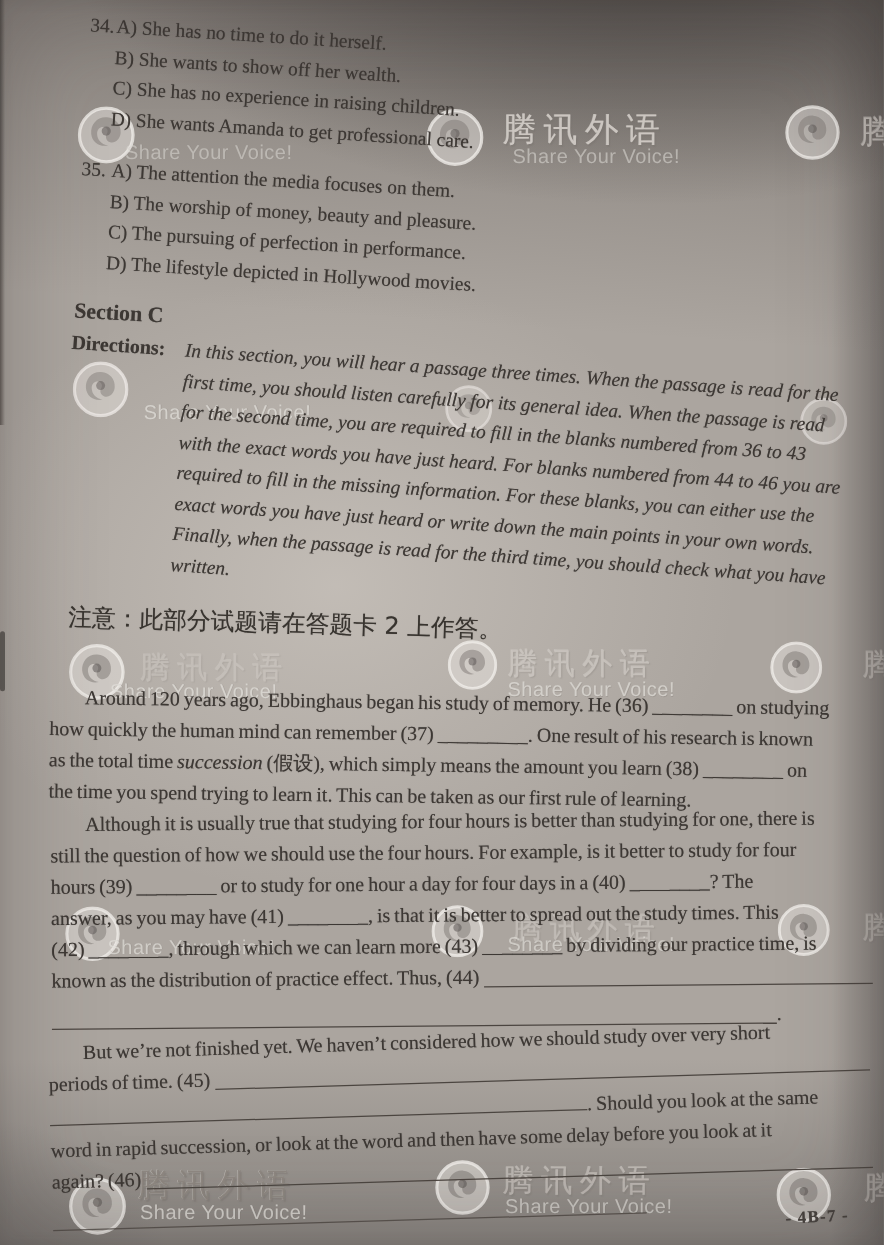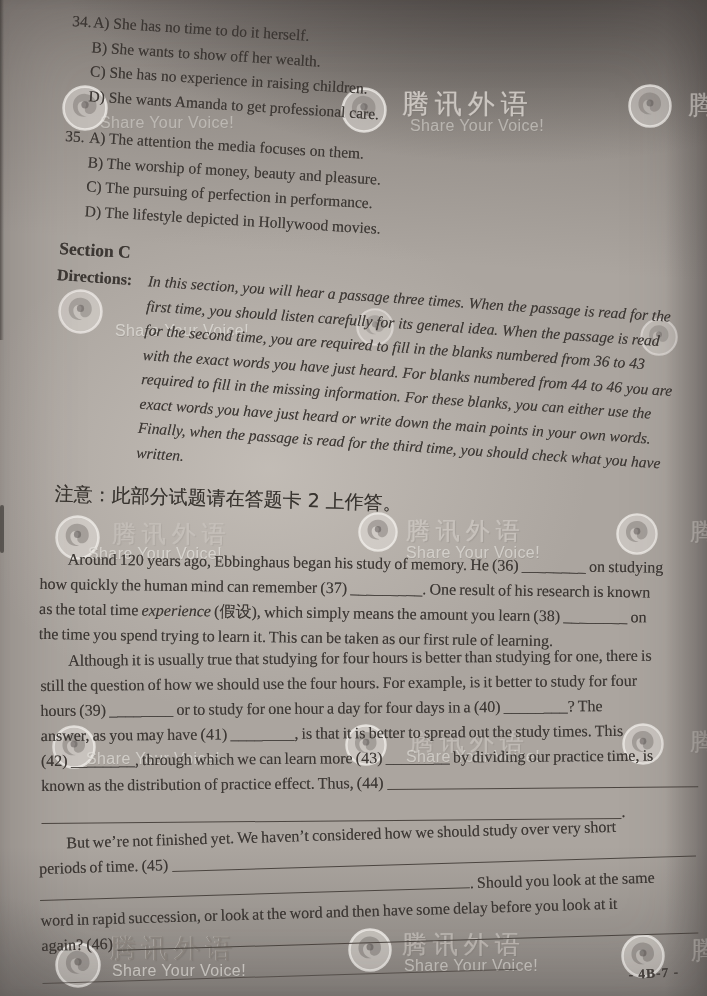--- a/index.html
+++ b/index.html
@@ -220,21 +220,21 @@
     <div class="dline">exact words you have just heard or write down the main points in your own words.</div>
     <div class="dline">Finally, when the passage is read for the third time, you should check what you have</div>
     <div class="dline">written.</div>
   </div>
 
   <div class="blk notice" style="left:55px;top:481px;transform:rotate(1.6deg);">注意：此部分试题请在答题卡 2 上作答。</div>
 
   <div class="blk para" style="left:40px;top:546px;transform:rotate(0.8deg);">
     <div class="ln ind">Around 120 years ago, Ebbinghaus began his study of memory. He (36) ________ on studying</div>
     <div class="ln">how quickly the human mind can remember (37) _________. One result of his research is known</div>
-    <div class="ln"><span>as the total time </span><span class="em">experience</span><span> (假设), which simply means the amount you learn (38) ________ on</span></div>
+    <div class="ln"><span>as the total time </span><span class="em">succession</span><span> (假设), which simply means the amount you learn (38) ________ on</span></div>
     <div class="ln">the time you spend trying to learn it. This can be taken as our first rule of learning.</div>
   </div>
 
   <div class="blk para" style="left:40px;top:648px;transform:rotate(-0.5deg);">
     <div class="ln ind">Although it is usually true that studying for four hours is better than studying for one, there is</div>
     <div class="ln">still the question of how we should use the four hours. For example, is it better to study for four</div>
     <div class="ln">hours (39) ________ or to study for one hour a day for four days in a (40) ________? The</div>
     <div class="ln">answer, as you may have (41) ________, is that it is better to spread out the study times. This</div>
     <div class="ln">(42) ________, through which we can learn more (43) ________ by dividing our practice time, is</div>
     <div class="ln flexln">

